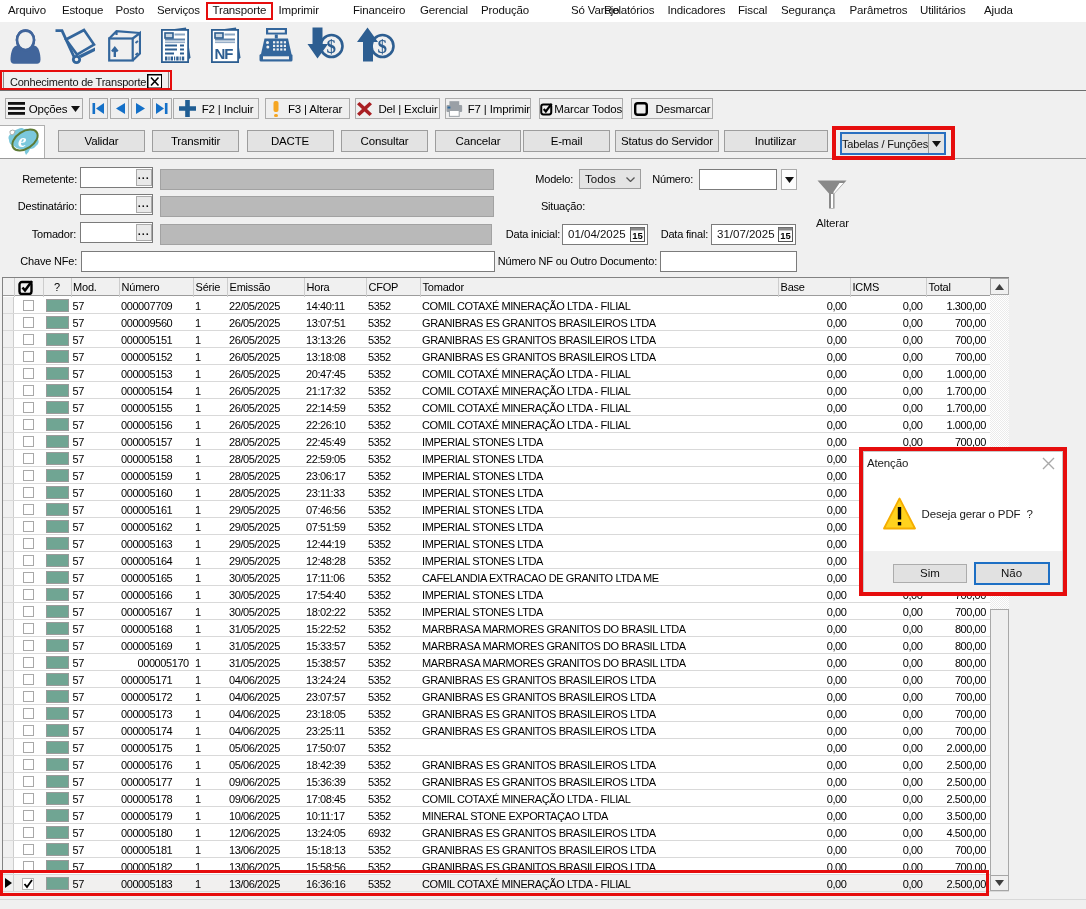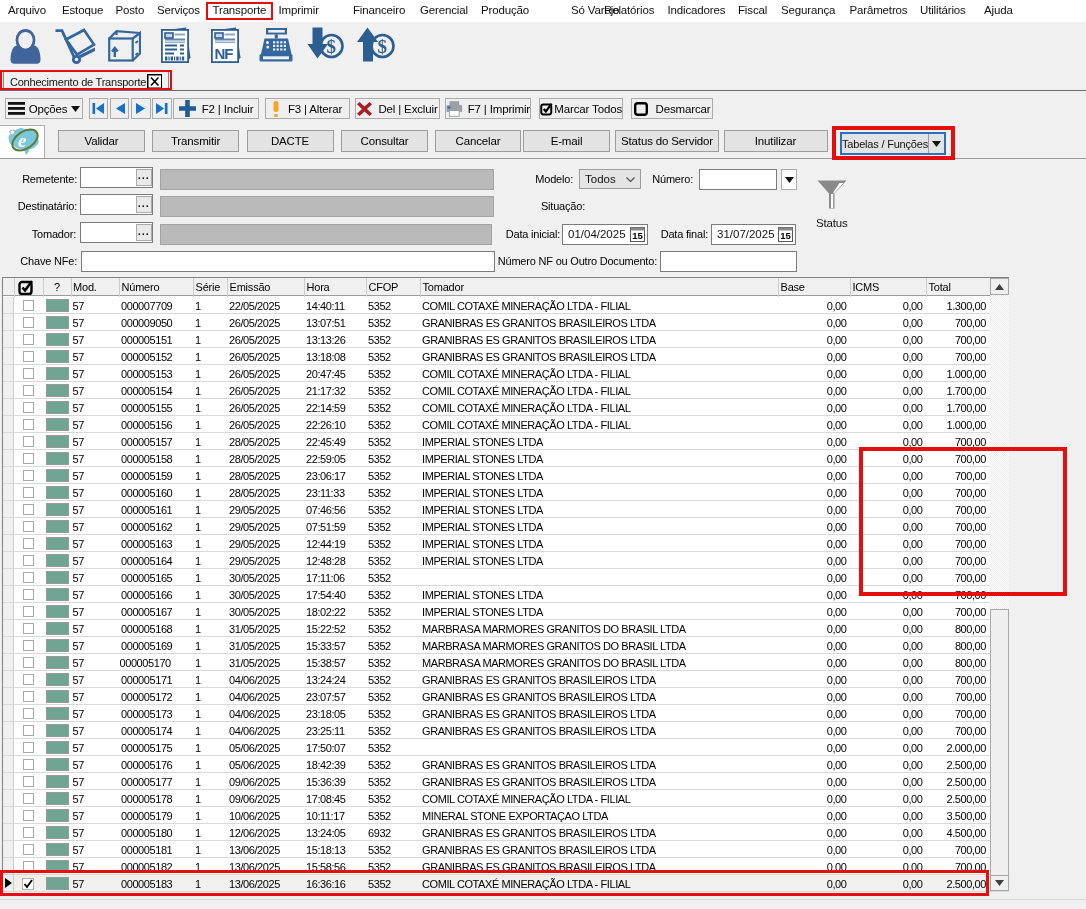--- a/index.html
+++ b/index.html
@@ -281,21 +281,21 @@
       </svg></div>
 <div class="lbl" style="left:-43px;top:255px;width:120px">Chave NFe:</div>
 <div class="inp" style="left:81px;top:251px;width:414px"></div>
 <div class="lbl" style="left:457px;top:255px;width:200px">Número NF ou Outro Documento:</div>
 <div class="inp" style="left:660px;top:251px;width:137px"></div>
 <svg class="ab" style="left:816.5px;top:180px" width="30" height="29" viewBox="0 0 30 29">
 <path d="M0.5 0.5 L29.5 0.5 L17.5 13.5 L17.5 28.5 L12 28.5 L12 13.5 Z" fill="#898989"></path>
 <path d="M22.5 3 L26.5 3 L16.5 14 L16.5 12" fill="#fff"></path>
 <rect x="14" y="14" width="2.2" height="14" fill="#fff"></rect>
 </svg>
-<div class="ab" style="left:816px;top:217px;width:31px;text-align:center;font-size:11.5px;letter-spacing:-0.15px">Status</div>
+<div class="ab" style="left:816px;top:217px;width:31px;text-align:center;font-size:11.5px;letter-spacing:-0.15px">Alterar</div>
 <div class="ab" style="left:1.5px;top:277px;width:1007.0px;height:614px;background:#fff;border:1px solid #828282;border-right:none">
 <div class="ab" style="left:0;top:0;width:100%;height:18px;background:#f0f0f0;border-bottom:1px solid #9c9c9c">
 <div class="hcell" style="left:70.5px">Mod.</div>
 <div class="hcell" style="left:119.0px">Número</div>
 <div class="hcell" style="left:193.0px">Série</div>
 <div class="hcell" style="left:227.0px">Emissão</div>
 <div class="hcell" style="left:304.0px">Hora</div>
 <div class="hcell" style="left:366.0px">CFOP</div>
 <div class="hcell" style="left:420.0px">Tomador</div>
 <div class="hcell" style="left:778.0px">Base</div>
@@ -333,21 +333,21 @@
 <div class="cell" style="left:419.5px;width:355.5px">COMIL COTAXÉ MINERAÇÃO LTDA - FILIAL</div>
 <div class="cell num" style="left:775.5px;width:68.5px">0,00</div>
 <div class="cell num" style="left:847.5px;width:72.5px">0,00</div>
 <div class="cell num" style="left:923.5px;width:60.0px">1.300,00</div>
 </div>
 <div class="ab" style="left:0;top:36px;width:100%;height:17px;background:#fff;border-bottom:1px solid #d9d9d9">
 <div class="ab" style="left:0;top:0;width:11.0px;height:16px;background:#f0f0f0;border-right:1px solid #cdcdcd"></div>
 <div class="ab" style="left:20.0px;top:3px;width:11px;height:11px;background:#fff;border:1px solid #a8a8a8"></div>
 <div class="ab" style="left:43.0px;top:2px;width:23px;height:13px;background:#70a593;border:1px solid #9a9a9a"></div>
 <div class="cell" style="left:70.0px;width:46.0px">57</div>
-<div class="cell" style="left:118.5px;width:71.5px">000009050</div>
+<div class="cell" style="left:118.5px;width:71.5px">000009560</div>
 <div class="cell" style="left:192.5px;width:31.5px">1</div>
 <div class="cell" style="left:226.5px;width:74.5px">26/05/2025</div>
 <div class="cell" style="left:303.5px;width:59.5px">13:07:51</div>
 <div class="cell" style="left:365.5px;width:51.5px">5352</div>
 <div class="cell" style="left:419.5px;width:355.5px">GRANIBRAS ES GRANITOS BRASILEIROS LTDA</div>
 <div class="cell num" style="left:775.5px;width:68.5px">0,00</div>
 <div class="cell num" style="left:847.5px;width:72.5px">0,00</div>
 <div class="cell num" style="left:923.5px;width:60.0px">700,00</div>
 </div>
 <div class="ab" style="left:0;top:53px;width:100%;height:17px;background:#fff;border-bottom:1px solid #d9d9d9">
@@ -563,20 +563,21 @@
 <div class="ab" style="left:0;top:291px;width:100%;height:17px;background:#fff;border-bottom:1px solid #d9d9d9">
 <div class="ab" style="left:0;top:0;width:11.0px;height:16px;background:#f0f0f0;border-right:1px solid #cdcdcd"></div>
 <div class="ab" style="left:20.0px;top:3px;width:11px;height:11px;background:#fff;border:1px solid #a8a8a8"></div>
 <div class="ab" style="left:43.0px;top:2px;width:23px;height:13px;background:#70a593;border:1px solid #9a9a9a"></div>
 <div class="cell" style="left:70.0px;width:46.0px">57</div>
 <div class="cell" style="left:118.5px;width:71.5px">000005165</div>
 <div class="cell" style="left:192.5px;width:31.5px">1</div>
 <div class="cell" style="left:226.5px;width:74.5px">30/05/2025</div>
 <div class="cell" style="left:303.5px;width:59.5px">17:11:06</div>
 <div class="cell" style="left:365.5px;width:51.5px">5352</div>
+<div class="cell" style="left:419.5px;width:355.5px">CAFELANDIA EXTRACAO DE GRANITO LTDA ME</div>
 <div class="cell num" style="left:775.5px;width:68.5px">0,00</div>
 <div class="cell num" style="left:847.5px;width:72.5px">0,00</div>
 <div class="cell num" style="left:923.5px;width:60.0px">700,00</div>
 </div>
 <div class="ab" style="left:0;top:308px;width:100%;height:17px;background:#fff;border-bottom:1px solid #d9d9d9">
 <div class="ab" style="left:0;top:0;width:11.0px;height:16px;background:#f0f0f0;border-right:1px solid #cdcdcd"></div>
 <div class="ab" style="left:20.0px;top:3px;width:11px;height:11px;background:#fff;border:1px solid #a8a8a8"></div>
 <div class="ab" style="left:43.0px;top:2px;width:23px;height:13px;background:#70a593;border:1px solid #9a9a9a"></div>
 <div class="cell" style="left:70.0px;width:46.0px">57</div>
 <div class="cell" style="left:118.5px;width:71.5px">000005166</div>
@@ -632,21 +633,21 @@
 <div class="cell" style="left:419.5px;width:355.5px">MARBRASA MARMORES GRANITOS DO BRASIL LTDA</div>
 <div class="cell num" style="left:775.5px;width:68.5px">0,00</div>
 <div class="cell num" style="left:847.5px;width:72.5px">0,00</div>
 <div class="cell num" style="left:923.5px;width:60.0px">800,00</div>
 </div>
 <div class="ab" style="left:0;top:376px;width:100%;height:17px;background:#fff;border-bottom:1px solid #d9d9d9">
 <div class="ab" style="left:0;top:0;width:11.0px;height:16px;background:#f0f0f0;border-right:1px solid #cdcdcd"></div>
 <div class="ab" style="left:20.0px;top:3px;width:11px;height:11px;background:#fff;border:1px solid #a8a8a8"></div>
 <div class="ab" style="left:43.0px;top:2px;width:23px;height:13px;background:#70a593;border:1px solid #9a9a9a"></div>
 <div class="cell" style="left:70.0px;width:46.0px">57</div>
-<div class="cell" style="left:117px;width:71.5px">000005170</div>
+<div class="cell" style="left:135px;width:71.5px">000005170</div>
 <div class="cell" style="left:192.5px;width:31.5px">1</div>
 <div class="cell" style="left:226.5px;width:74.5px">31/05/2025</div>
 <div class="cell" style="left:303.5px;width:59.5px">15:38:57</div>
 <div class="cell" style="left:365.5px;width:51.5px">5352</div>
 <div class="cell" style="left:419.5px;width:355.5px">MARBRASA MARMORES GRANITOS DO BRASIL LTDA</div>
 <div class="cell num" style="left:775.5px;width:68.5px">0,00</div>
 <div class="cell num" style="left:847.5px;width:72.5px">0,00</div>
 <div class="cell num" style="left:923.5px;width:60.0px">800,00</div>
 </div>
 <div class="ab" style="left:0;top:393px;width:100%;height:17px;background:#fff;border-bottom:1px solid #d9d9d9">
@@ -859,13 +860,28 @@
       </div>
 <div class="ab" style="left:0;top:331px;width:100%;height:267px;background:#efefef;border:1px solid #a8a8a8"></div>
 <div class="ab" style="left:0;bottom:0;width:100%;height:16px;background:#f0f0f0;border:1px solid #a6a6a6;display:flex;align-items:center;justify-content:center">
 <svg width="9" height="6" viewBox="0 0 9 6">
           <path d="M4.5 6 L9 0 L0 0 Z" fill="#3f3f3f"></path>
         </svg>
       </div>
 </div>
 <div class="ab" style="left:0;top:899px;width:1086px;height:1px;background:#d8d8d8"></div>
 <div class="redbox" style="left:0px;top:870px;width:989px;height:26px"></div>
+<div class="ab" style="left:862.5px;top:450.5px;width:200px;height:141px;background:#fff;border:1px solid #c8c8c8;z-index:40">
+<div class="ab" style="left:3.5px;top:5px;font-size:11.5px;letter-spacing:-0.15px;color:#1a1a1a">Atenção</div>
+<svg class="ab" style="left:178px;top:5px" width="13" height="13" viewBox="0 0 13 13">
+        <path d="M1 1 L12 12 M12 1 L1 12" stroke="#a9a9a9" stroke-width="1.4"></path>
+      </svg>
+<svg class="ab" style="left:19px;top:45px" width="33" height="33" viewBox="0 0 33 33">
+<path d="M16.5 1.5 L32 31.5 L1 31.5 Z" fill="#ffd21e" stroke="#f5ad00" stroke-width="1.8" stroke-linejoin="round"></path>
+<rect x="14.8" y="10" width="3.4" height="12.5" fill="#000"></rect>
+<rect x="14.8" y="25" width="3.4" height="3.4" fill="#000"></rect>
+</svg>
+<div class="ab" style="left:58px;top:56px;font-size:11.5px;letter-spacing:-0.15px;color:#1a1a1a">Deseja gerar o PDF&nbsp; ?</div>
+<div class="ab" style="left:0;top:99px;width:100%;height:42px;background:#f0f0f0"></div>
+<div class="ab" style="left:29.5px;top:112px;width:74px;height:19px;background:#e1e1e1;border:1px solid #acacac;font-size:11.5px;display:flex;align-items:center;justify-content:center">Sim</div>
+<div class="ab" style="left:110px;top:110px;width:76px;height:23px;background:#e1e1e1;border:2px solid #1d6fc4;font-size:11.5px;display:flex;align-items:center;justify-content:center">Não</div>
+</div>
 <div class="redbox" style="left:858.5px;top:446.5px;width:208px;height:149px;border-width:4px;z-index:45"></div>
 </div>
 </body></html>

